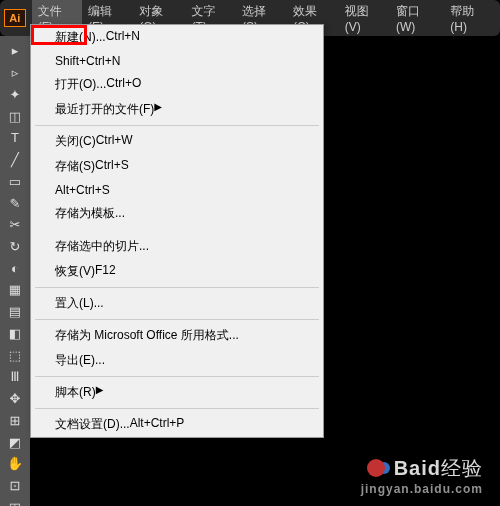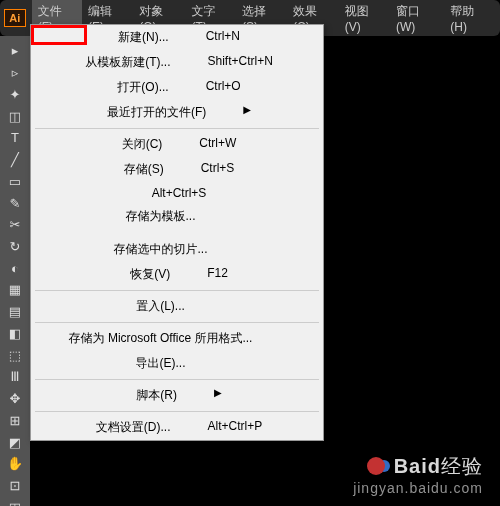--- a/index.html
+++ b/index.html
@@ -71,25 +71,24 @@
       left: 30px;
       top: 24px;
       width: 294px;
       background: #f0f0f0;
       border: 1px solid #999;
       box-shadow: 2px 2px 6px rgba(0,0,0,0.3);
       z-index: 10;
     }
     .menu-row {
       display: flex;
-      justify-content: center;
+      justify-content: flex-start;
       padding: 4px 20px 4px 24px;
       color: #000;
       cursor: pointer;
-      gap: 37px;
     }
     .menu-sep {
       height: 1px;
       background: #ccc;
       margin: 3px 4px;
     }
     .highlight-box {
       position: absolute;
       border: 3px solid #ff0000;
       pointer-events: none;
@@ -103,23 +102,24 @@
       color: #fff;
       text-align: right;
       opacity: 0.85;
     }
     .watermark-main {
       font-size: 20px;
       font-weight: bold;
       letter-spacing: 1px;
     }
     .watermark-sub {
-      font-size: 14px;
+      font-size: 12px;
       letter-spacing: 1px;
       color: #aaa;
+      font-weight: bold;
     }
     .wm-circle {
       display: inline-block;
       width: 18px;
       height: 18px;
       background: #e63b3b;
       border-radius: 50%;
       vertical-align: -2px;
       margin-right: 2px;
       box-shadow: 8px 0 0 -3px #3b7fe6;
@@ -174,21 +174,20 @@
     </div>
   <div class="canvas-area"></div>
 </div>
 
 <div class="dropdown" id="dropdown">
     <div class="menu-row">
       <span>新建(N)...</span>
       <span>Ctrl+N</span>
     </div>
     <div class="menu-row">
-      <span>从模板新建(T)...</span>
       <span>Shift+Ctrl+N</span>
     </div>
     <div class="menu-row">
       <span>打开(O)...</span>
       <span>Ctrl+O</span>
     </div>
     <div class="menu-row">
       <span>最近打开的文件(F)</span>
       <span class="submenu-arrow">▶</span>
     </div>

